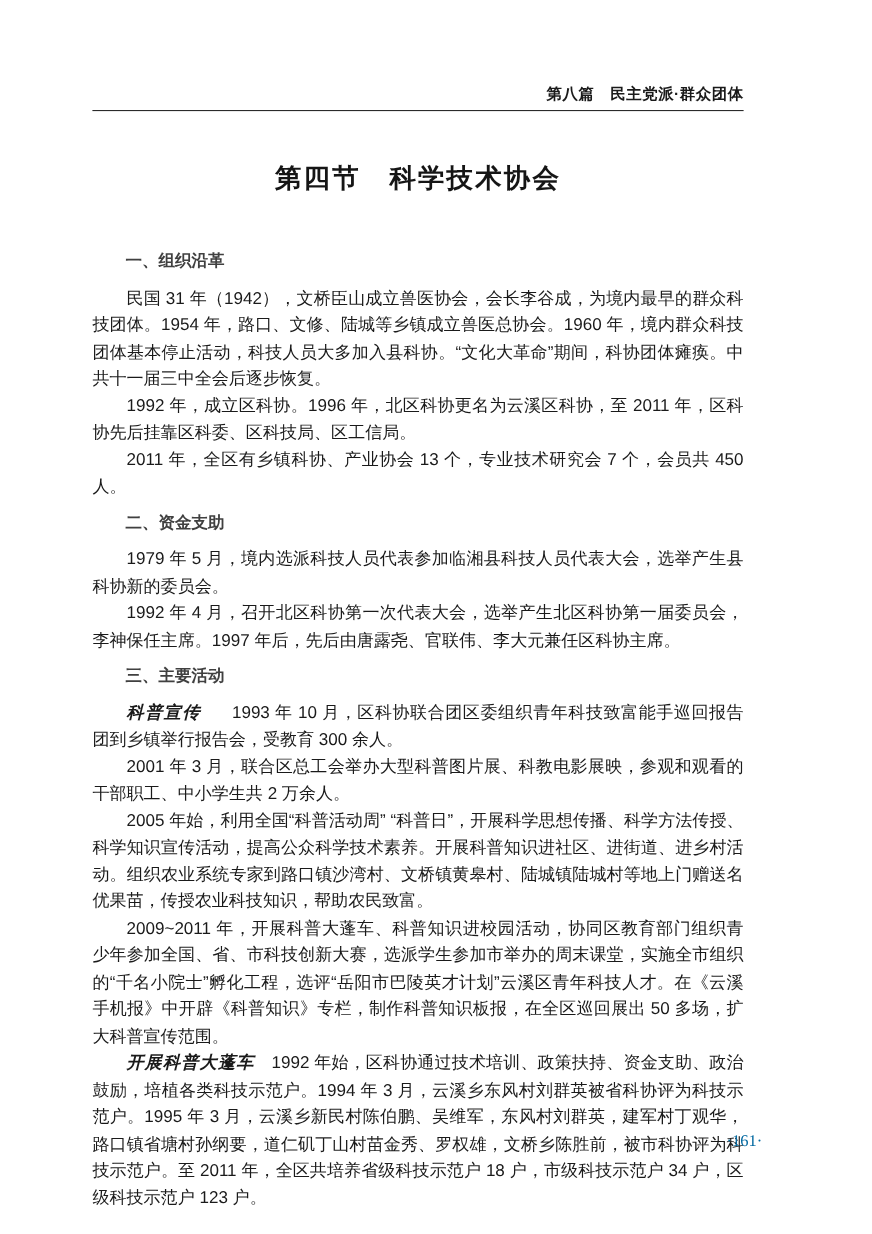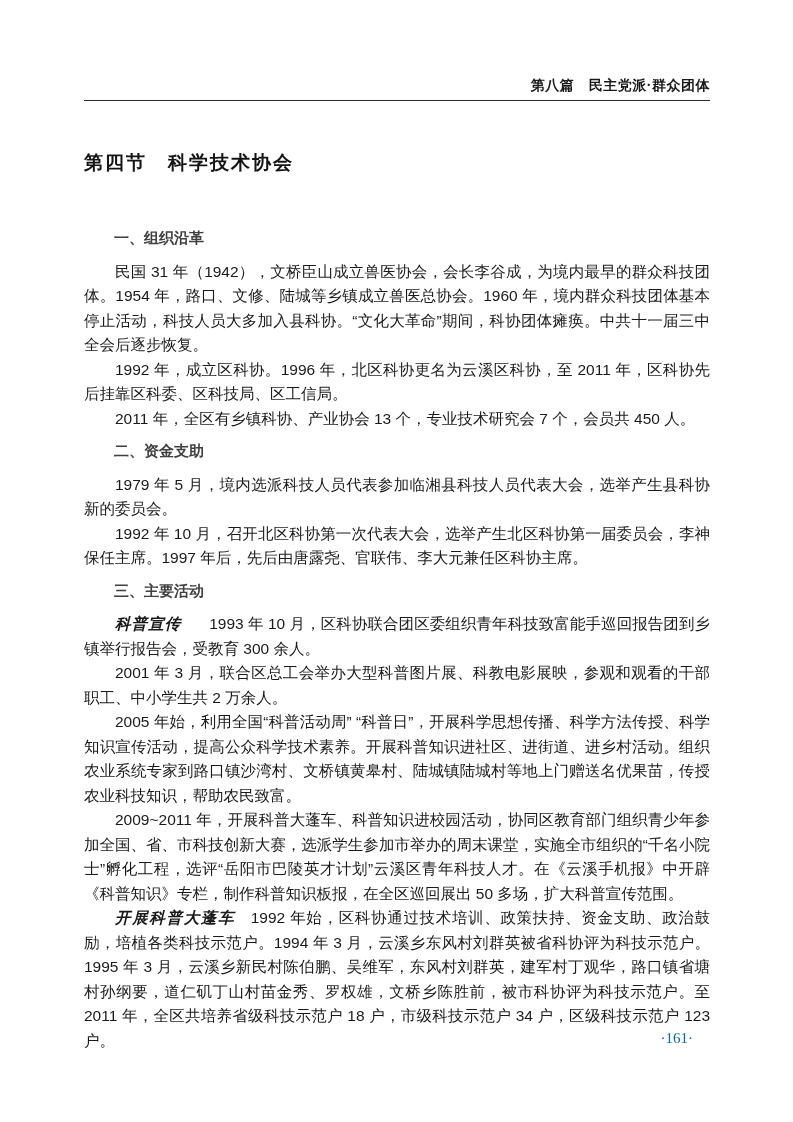--- a/index.html
+++ b/index.html
@@ -7,43 +7,44 @@
     padding: 0;
     background: #ffffff;
   }
   .page {
     position: relative;
     width: 793px;
     height: 1122px;
     margin: 0 auto;
     background: #ffffff;
     box-sizing: border-box;
-    padding: 76px 83px 0 84px;
+    padding: 76px 117px 0 84px;
     color: #1a1a1a;
     overflow: hidden;
   }
   .running-header {
     text-align: right;
     font-family: "Liberation Sans", "DejaVu Sans", sans-serif;
     font-weight: bold;
     font-size: 14px;
     line-height: 18px;
     letter-spacing: 0.5px;
     color: #1a1a1a;
   }
   .header-rule {
     border: none;
     border-top: 1.6px solid #2b2b2b;
     margin: 6px 0 0 0;
   }
   .chapter-title {
     margin-top: 46px;
+    text-align: center;
     font-family: "Liberation Sans", "DejaVu Sans", sans-serif;
     font-weight: bold;
-    font-size: 19px;
+    font-size: 24px;
     line-height: 32px;
     letter-spacing: 2px;
     color: #151515;
   }
   .section-heading {
     font-family: "Liberation Sans", "DejaVu Sans", sans-serif;
     font-weight: bold;
     font-size: 15px;
     line-height: 24.5px;
     text-indent: 2em;
@@ -95,21 +96,21 @@
   <div class="section">
     <div class="section-heading first">一、组织沿革</div>
     <p class="body-para"><span>民国 31 年（1942），文桥臣山成立兽医协会，会长李谷成，为境内最早的群众科技团体。1954 年，路口、文修、陆城等乡镇成立兽医总协会。1960 年，境内群众科技团体基本停止活动，科技人员大多加入县科协。“文化大革命”期间，科协团体瘫痪。中共十一届三中全会后逐步恢复。</span></p>
     <p class="body-para"><span>1992 年，成立区科协。1996 年，北区科协更名为云溪区科协，至 2011 年，区科协先后挂靠区科委、区科技局、区工信局。</span></p>
     <p class="body-para"><span>2011 年，全区有乡镇科协、产业协会 13 个，专业技术研究会 7 个，会员共 450 人。</span></p>
   </div>
 
   <div class="section">
     <div class="section-heading">二、资金支助</div>
     <p class="body-para"><span>1979 年 5 月，境内选派科技人员代表参加临湘县科技人员代表大会，选举产生县科协新的委员会。</span></p>
-    <p class="body-para"><span>1992 年 10 月，召开北区科协第一次代表大会，选举产生北区科协第一届委员会，李神保任主席。1997 年后，先后由唐露尧、官联伟、李大元兼任区科协主席。</span></p>
+    <p class="body-para"><span>1992 年 4 月，召开北区科协第一次代表大会，选举产生北区科协第一届委员会，李神保任主席。1997 年后，先后由唐露尧、官联伟、李大元兼任区科协主席。</span></p>
   </div>
 
   <div class="section">
     <div class="section-heading">三、主要活动</div>
     <p class="body-para"><span class="lead wide">科普宣传</span><span>1993 年 10 月，区科协联合团区委组织青年科技致富能手巡回报告团到乡镇举行报告会，受教育 300 余人。</span></p>
     <p class="body-para"><span>2001 年 3 月，联合区总工会举办大型科普图片展、科教电影展映，参观和观看的干部职工、中小学生共 2 万余人。</span></p>
     <p class="body-para"><span>2005 年始，利用全国“科普活动周” “科普日”，开展科学思想传播、科学方法传授、科学知识宣传活动，提高公众科学技术素养。开展科普知识进社区、进街道、进乡村活动。组织农业系统专家到路口镇沙湾村、文桥镇黄皋村、陆城镇陆城村等地上门赠送名优果苗，传授农业科技知识，帮助农民致富。</span></p>
     <p class="body-para"><span>2009~2011 年，开展科普大蓬车、科普知识进校园活动，协同区教育部门组织青少年参加全国、省、市科技创新大赛，选派学生参加市举办的周末课堂，实施全市组织的“千名小院士”孵化工程，选评“岳阳市巴陵英才计划”云溪区青年科技人才。在《云溪手机报》中开辟《科普知识》专栏，制作科普知识板报，在全区巡回展出 50 多场，扩大科普宣传范围。</span></p>
     <p class="body-para"><span class="lead">开展科普大蓬车</span><span>1992 年始，区科协通过技术培训、政策扶持、资金支助、政治鼓励，培植各类科技示范户。1994 年 3 月，云溪乡东风村刘群英被省科协评为科技示范户。1995 年 3 月，云溪乡新民村陈伯鹏、吴维军，东风村刘群英，建军村丁观华，路口镇省塘村孙纲要，道仁矶丁山村苗金秀、罗权雄，文桥乡陈胜前，被市科协评为科技示范户。至 2011 年，全区共培养省级科技示范户 18 户，市级科技示范户 34 户，区级科技示范户 123 户。</span></p>
   </div>

